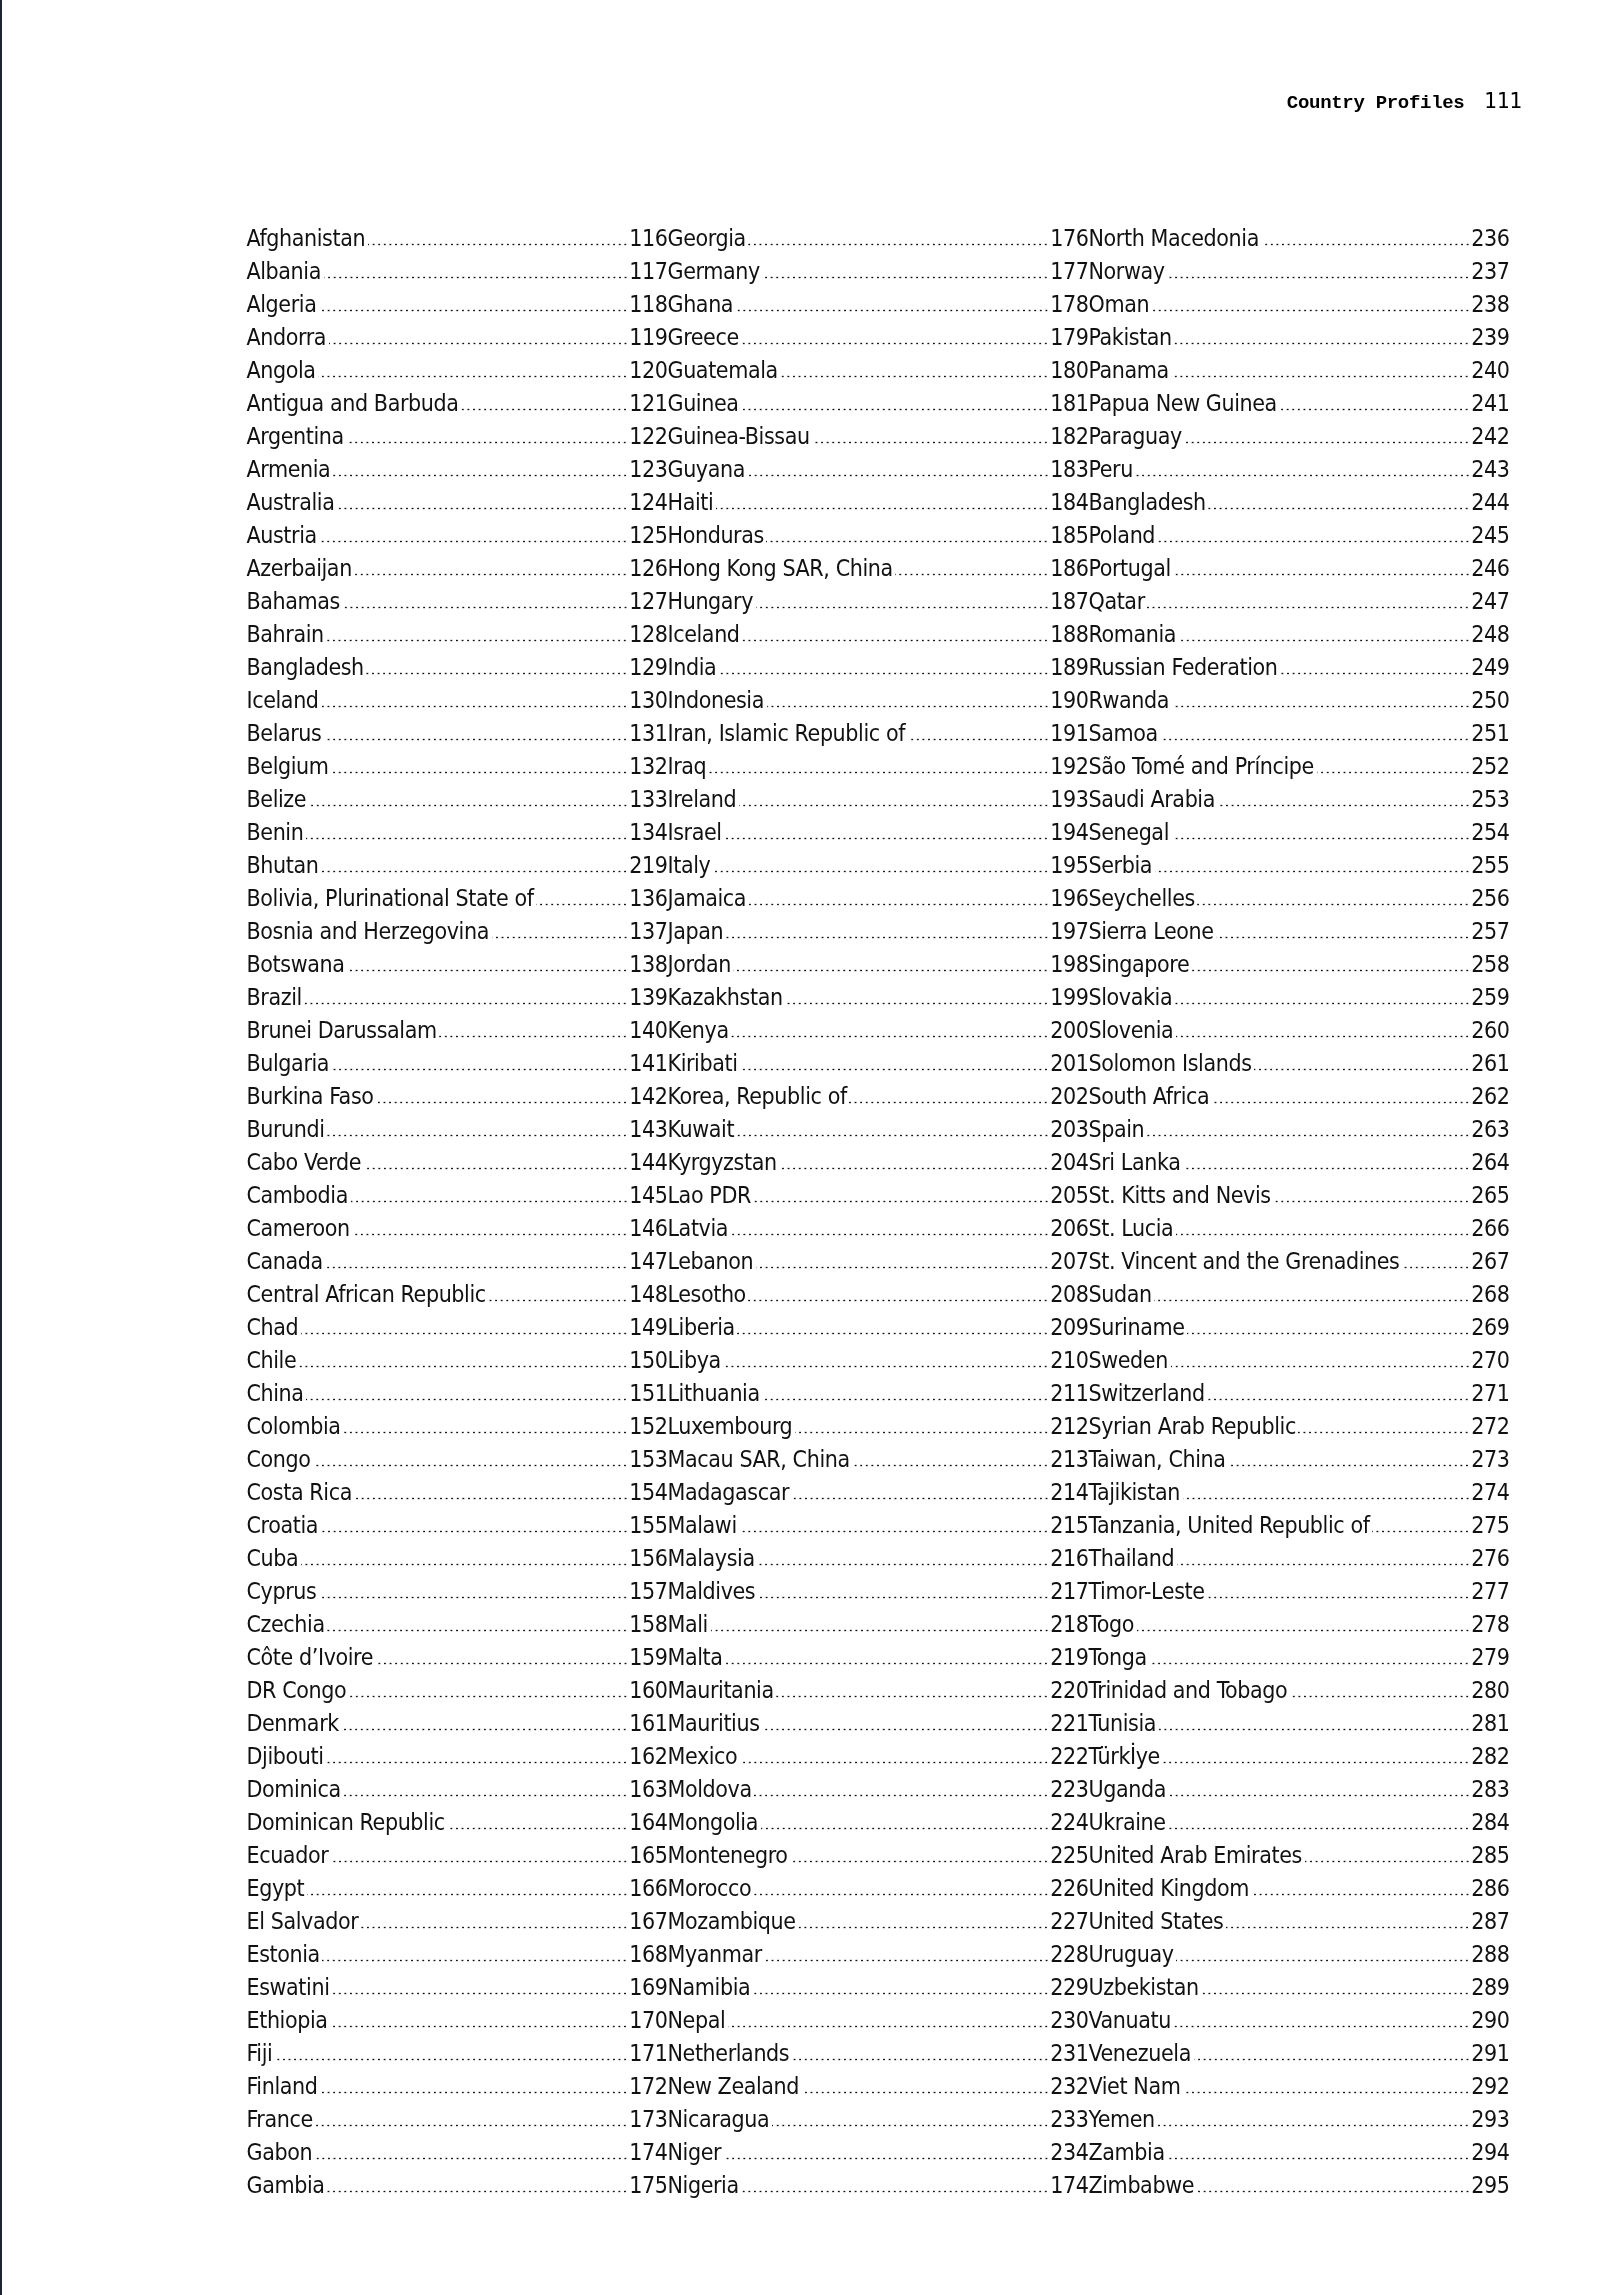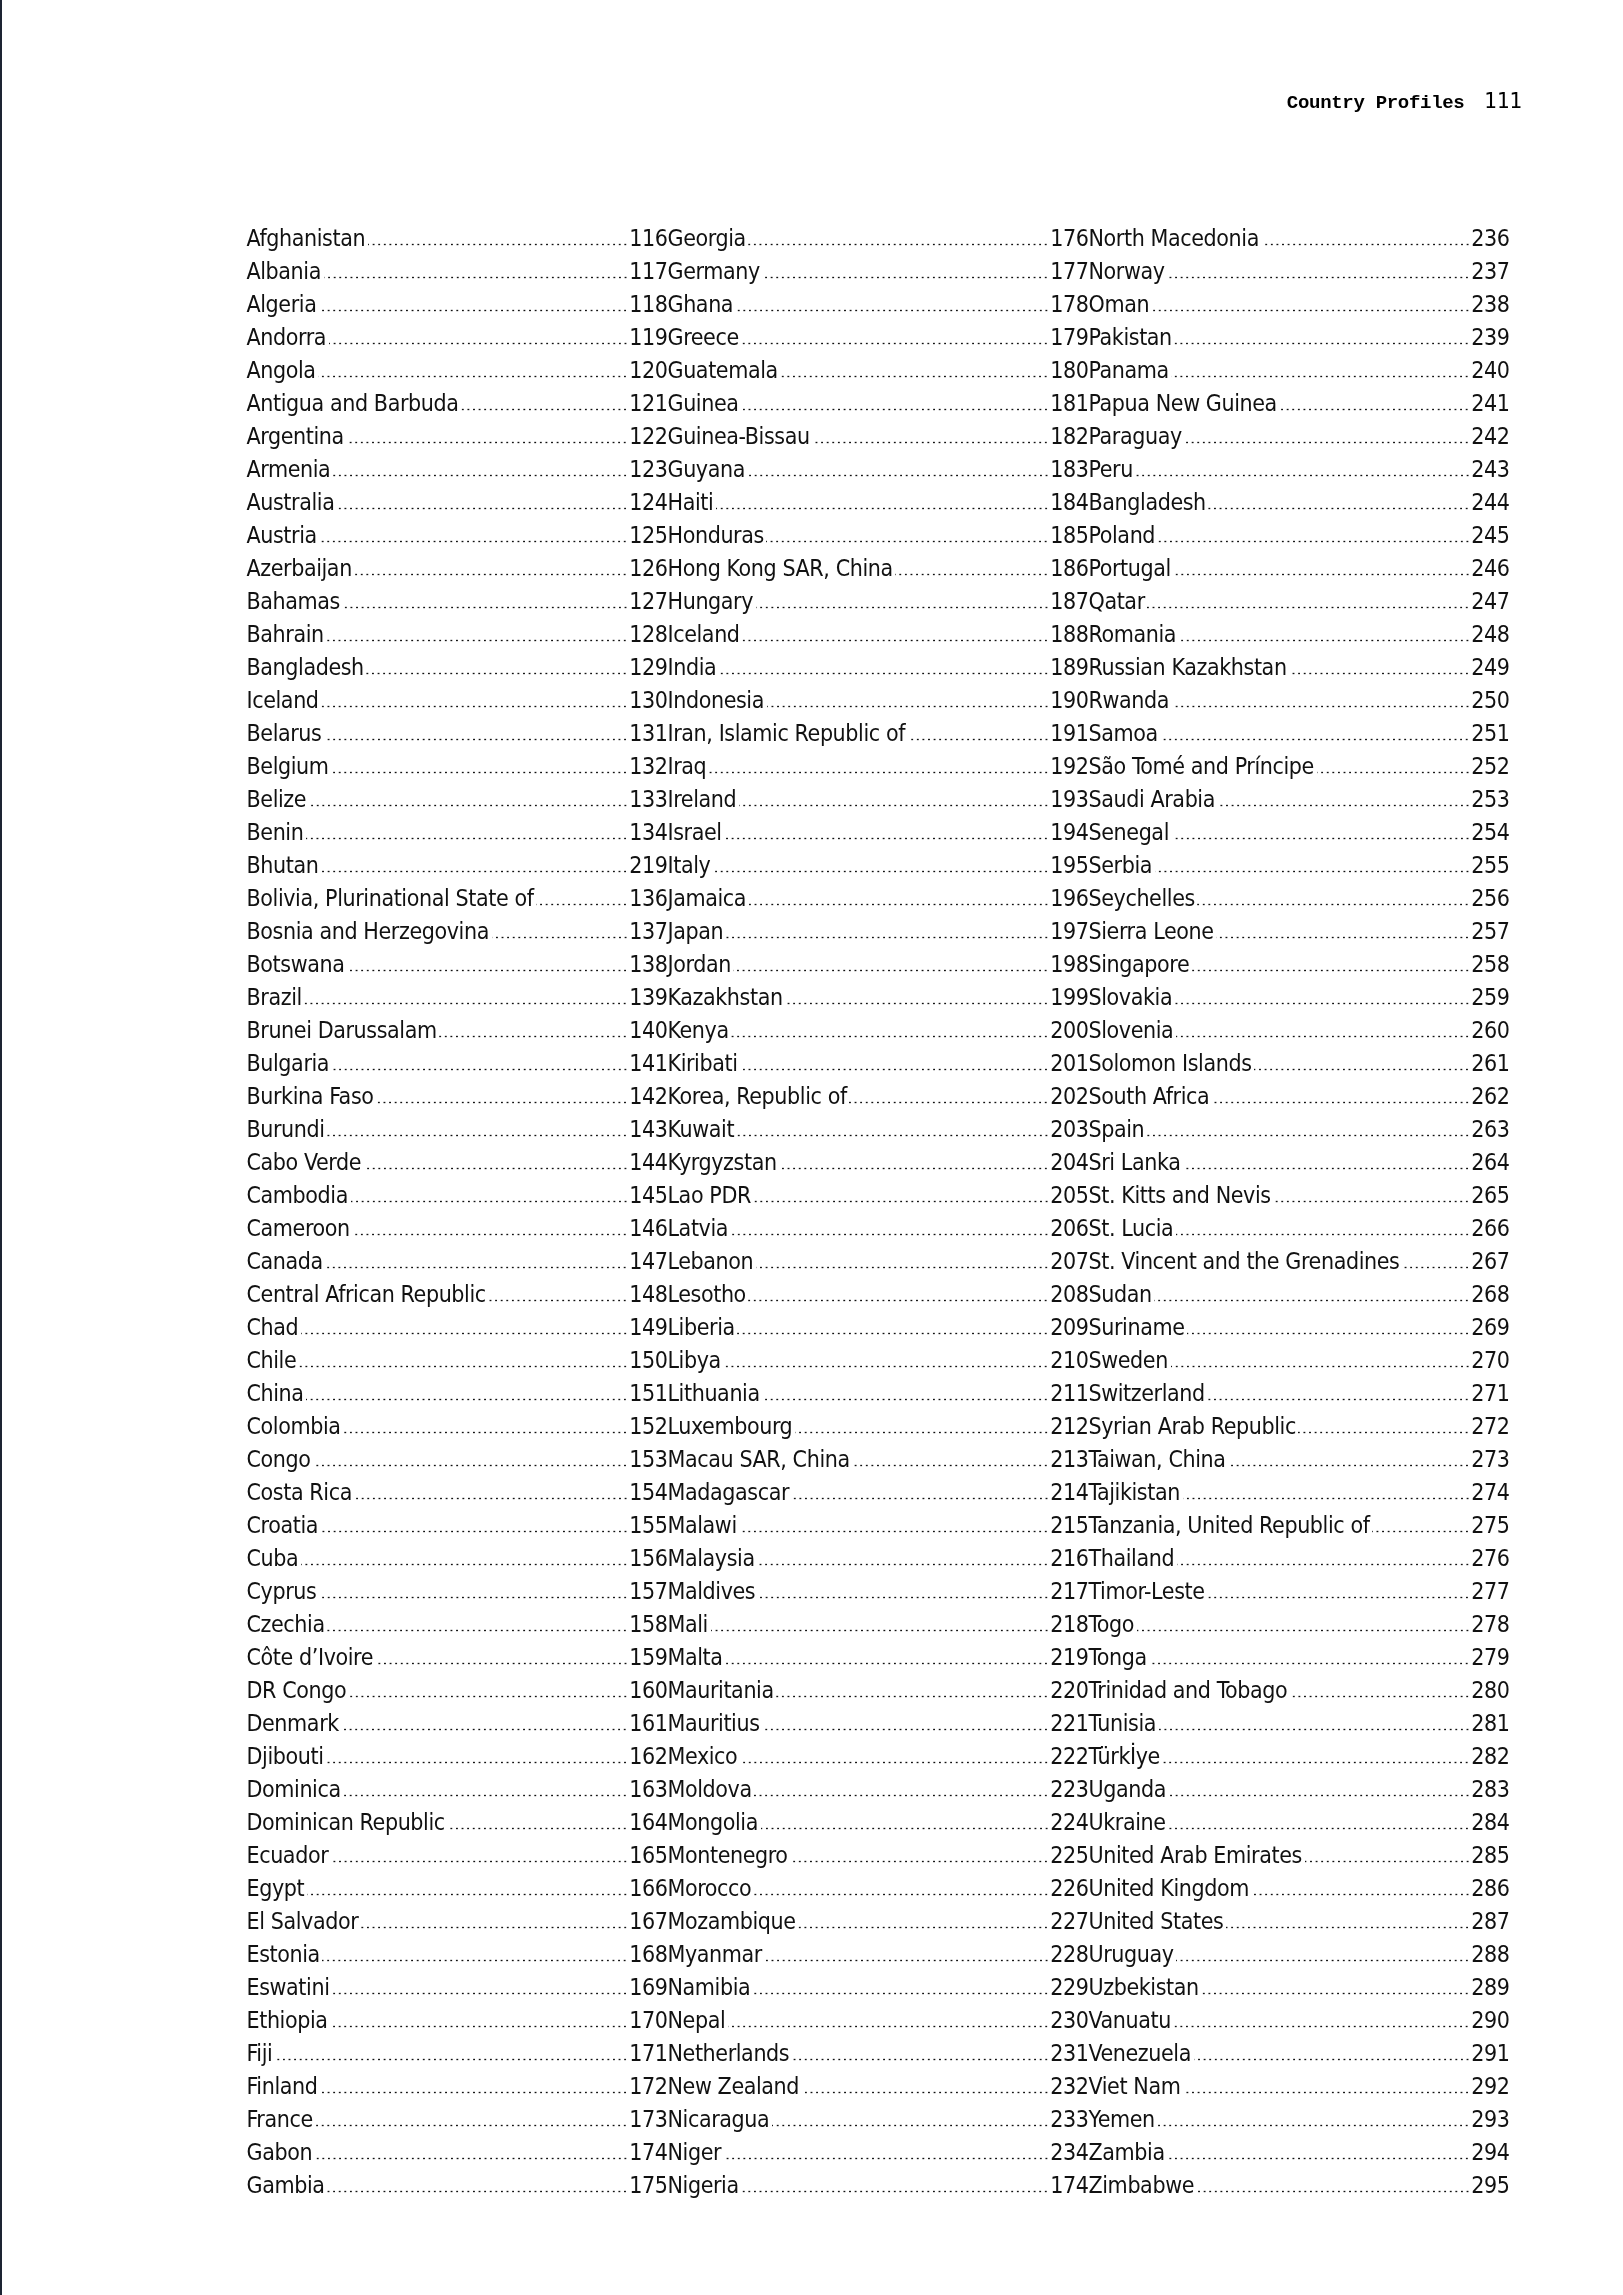--- a/index.html
+++ b/index.html
@@ -777,21 +777,21 @@
         <span class="name">Qatar</span>
         <span class="leader"></span>
         <span class="page">247</span>
       </a>
       <a class="toc-entry">
         <span class="name">Romania</span>
         <span class="leader"></span>
         <span class="page">248</span>
       </a>
       <a class="toc-entry">
-        <span class="name">Russian Kazakhstan</span>
+        <span class="name">Russian Federation</span>
         <span class="leader"></span>
         <span class="page">249</span>
       </a>
       <a class="toc-entry">
         <span class="name">Rwanda</span>
         <span class="leader"></span>
         <span class="page">250</span>
       </a>
       <a class="toc-entry">
         <span class="name">Samoa</span>

